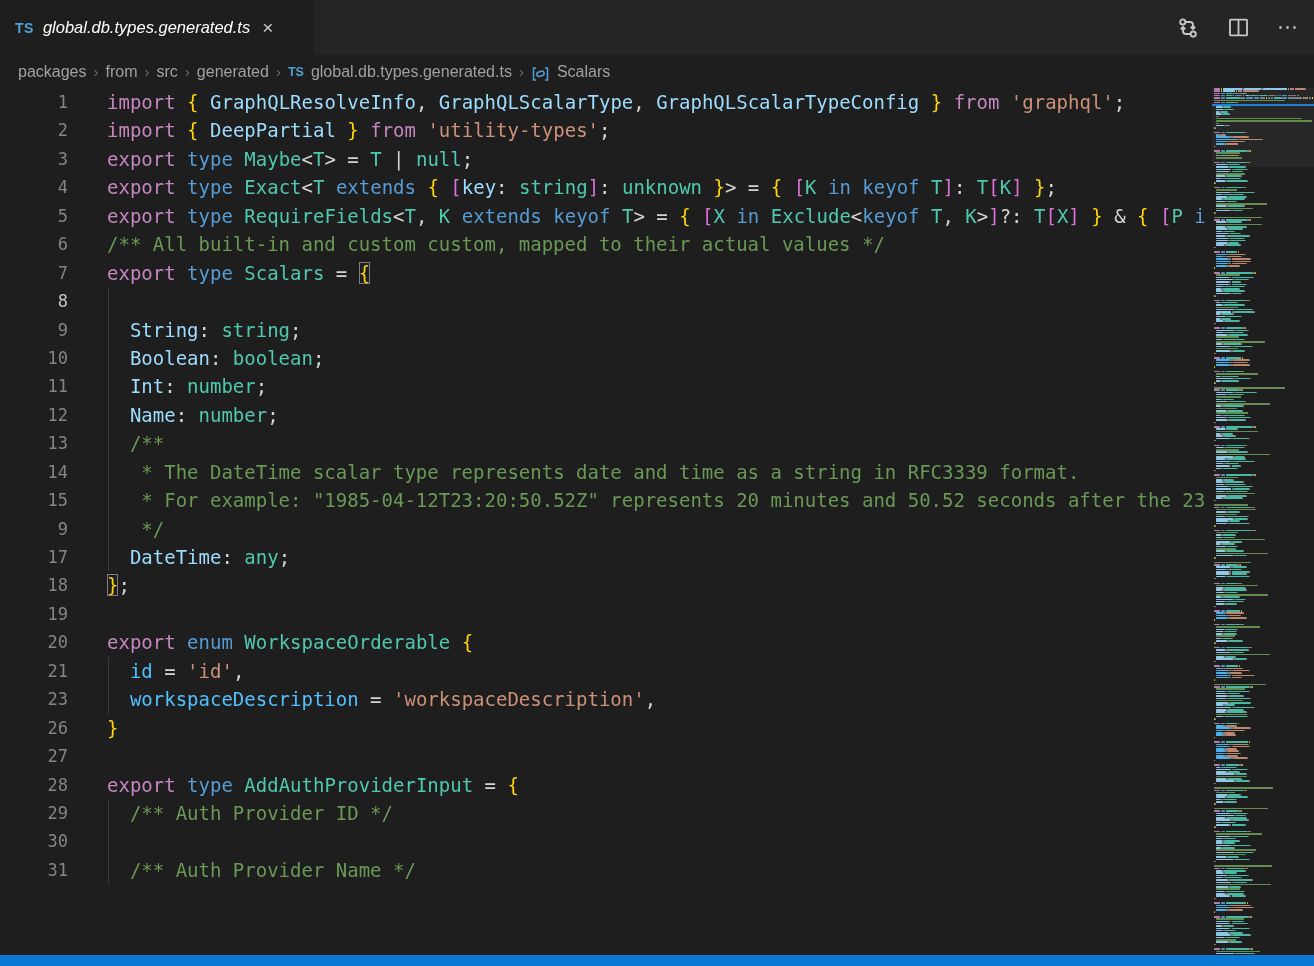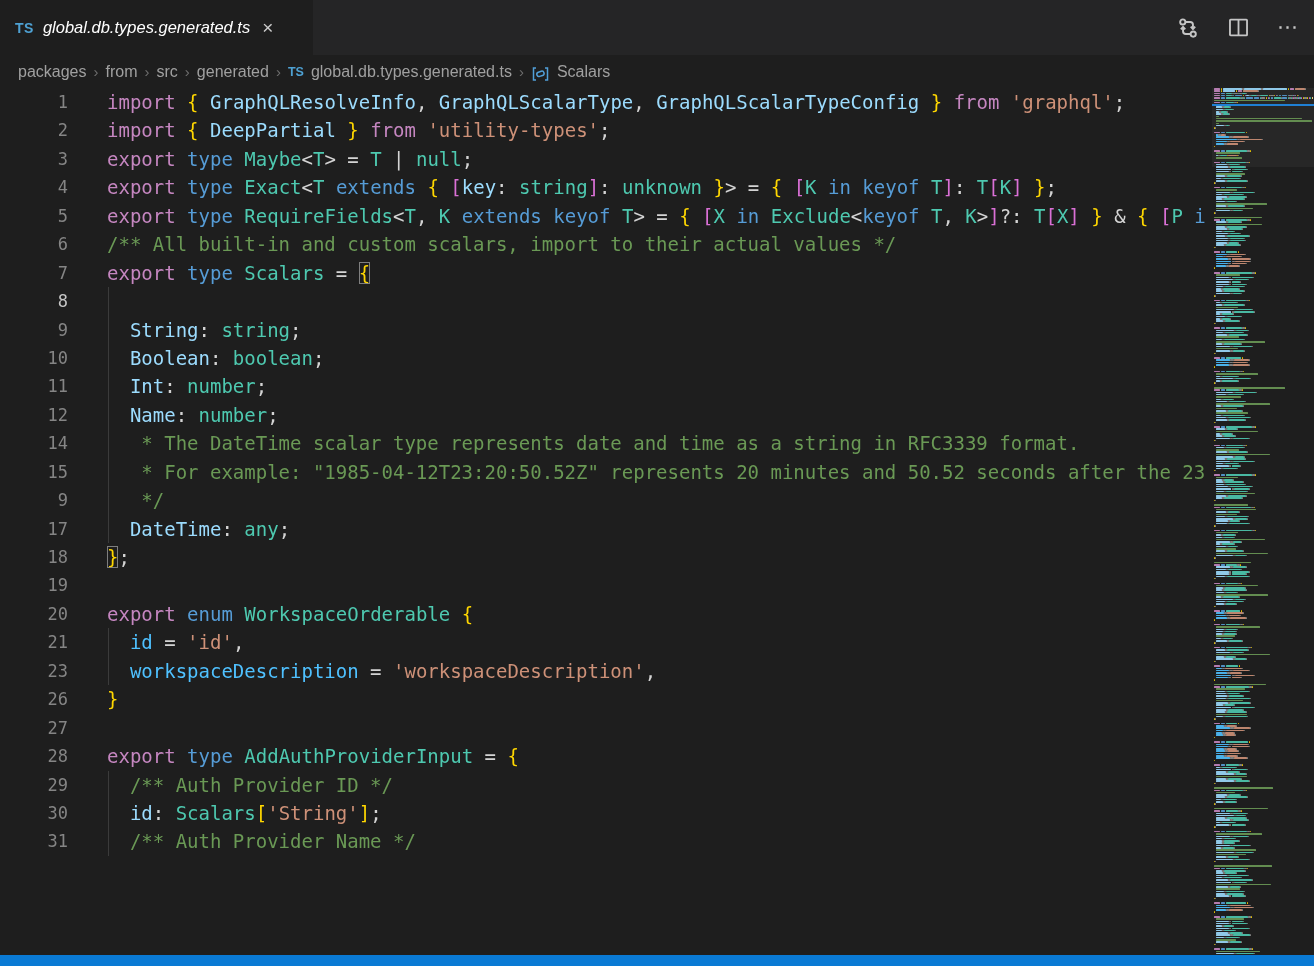--- a/index.html
+++ b/index.html
@@ -115,41 +115,42 @@
       </span>
       <span class="crumb">Scalars</span>
     </div>
 
   <div class="editor" id="code">
       <div class="line"><span class="ln">1</span><span class="ltext"><span class="tk-kw">import</span><span class="tk-pl"> </span><span class="tk-b1">{</span><span class="tk-pl"> </span><span class="tk-id">GraphQLResolveInfo</span><span class="tk-pl">, </span><span class="tk-id">GraphQLScalarType</span><span class="tk-pl">, </span><span class="tk-id">GraphQLScalarTypeConfig</span><span class="tk-pl"> </span><span class="tk-b1">}</span><span class="tk-pl"> </span><span class="tk-kw">from</span><span class="tk-pl"> </span><span class="tk-str">'graphql'</span><span class="tk-pl">;</span></span></div>
       <div class="line"><span class="ln">2</span><span class="ltext"><span class="tk-kw">import</span><span class="tk-pl"> </span><span class="tk-b1">{</span><span class="tk-pl"> </span><span class="tk-id">DeepPartial</span><span class="tk-pl"> </span><span class="tk-b1">}</span><span class="tk-pl"> </span><span class="tk-kw">from</span><span class="tk-pl"> </span><span class="tk-str">'utility-types'</span><span class="tk-pl">;</span></span></div>
       <div class="line"><span class="ln">3</span><span class="ltext"><span class="tk-kw">export</span><span class="tk-pl"> </span><span class="tk-st">type</span><span class="tk-pl"> </span><span class="tk-ty">Maybe</span><span class="tk-pl">&lt;</span><span class="tk-ty">T</span><span class="tk-pl">&gt; = </span><span class="tk-ty">T</span><span class="tk-pl"> | </span><span class="tk-ty">null</span><span class="tk-pl">;</span></span></div>
       <div class="line"><span class="ln">4</span><span class="ltext"><span class="tk-kw">export</span><span class="tk-pl"> </span><span class="tk-st">type</span><span class="tk-pl"> </span><span class="tk-ty">Exact</span><span class="tk-pl">&lt;</span><span class="tk-ty">T</span><span class="tk-pl"> </span><span class="tk-st">extends</span><span class="tk-pl"> </span><span class="tk-b1">{</span><span class="tk-pl"> </span><span class="tk-b2">[</span><span class="tk-id">key</span><span class="tk-pl">: </span><span class="tk-ty">string</span><span class="tk-b2">]</span><span class="tk-pl">: </span><span class="tk-ty">unknown</span><span class="tk-pl"> </span><span class="tk-b1">}</span><span class="tk-pl">&gt; = </span><span class="tk-b1">{</span><span class="tk-pl"> </span><span class="tk-b2">[</span><span class="tk-ty">K</span><span class="tk-pl"> </span><span class="tk-st">in</span><span class="tk-pl"> </span><span class="tk-st">keyof</span><span class="tk-pl"> </span><span class="tk-ty">T</span><span class="tk-b2">]</span><span class="tk-pl">: </span><span class="tk-ty">T</span><span class="tk-b2">[</span><span class="tk-ty">K</span><span class="tk-b2">]</span><span class="tk-pl"> </span><span class="tk-b1">}</span><span class="tk-pl">;</span></span></div>
       <div class="line"><span class="ln">5</span><span class="ltext"><span class="tk-kw">export</span><span class="tk-pl"> </span><span class="tk-st">type</span><span class="tk-pl"> </span><span class="tk-ty">RequireFields</span><span class="tk-pl">&lt;</span><span class="tk-ty">T</span><span class="tk-pl">, </span><span class="tk-ty">K</span><span class="tk-pl"> </span><span class="tk-st">extends</span><span class="tk-pl"> </span><span class="tk-st">keyof</span><span class="tk-pl"> </span><span class="tk-ty">T</span><span class="tk-pl">&gt; = </span><span class="tk-b1">{</span><span class="tk-pl"> </span><span class="tk-b2">[</span><span class="tk-ty">X</span><span class="tk-pl"> </span><span class="tk-st">in</span><span class="tk-pl"> </span><span class="tk-ty">Exclude</span><span class="tk-pl">&lt;</span><span class="tk-st">keyof</span><span class="tk-pl"> </span><span class="tk-ty">T</span><span class="tk-pl">, </span><span class="tk-ty">K</span><span class="tk-pl">&gt;</span><span class="tk-b2">]</span><span class="tk-pl">?: </span><span class="tk-ty">T</span><span class="tk-b2">[</span><span class="tk-ty">X</span><span class="tk-b2">]</span><span class="tk-pl"> </span><span class="tk-b1">}</span><span class="tk-pl"> &amp; </span><span class="tk-b1">{</span><span class="tk-pl"> </span><span class="tk-b2">[</span><span class="tk-ty">P</span><span class="tk-pl"> </span><span class="tk-st">in</span></span></div>
-      <div class="line"><span class="ln">6</span><span class="ltext"><span class="tk-cm">/** All built-in and custom scalars, import to their actual values */</span></span></div>
+      <div class="line"><span class="ln">6</span><span class="ltext"><span class="tk-cm">/** All built-in and custom custom, mapped to their actual values */</span></span></div>
       <div class="line"><span class="ln">7</span><span class="ltext"><span class="tk-kw">export</span><span class="tk-pl"> </span><span class="tk-st">type</span><span class="tk-pl"> </span><span class="tk-ty">Scalars</span><span class="tk-pl"> = </span><span class="tk-bx">{</span></span></div>
       <div class="line"><span class="guide"></span><span class="ln active">8</span></div>
       <div class="line"><span class="guide"></span><span class="ln">9</span><span class="ltext"><span class="tk-pl">  </span><span class="tk-id">String</span><span class="tk-pl">: </span><span class="tk-ty">string</span><span class="tk-pl">;</span></span></div>
       <div class="line"><span class="guide"></span><span class="ln">10</span><span class="ltext"><span class="tk-pl">  </span><span class="tk-id">Boolean</span><span class="tk-pl">: </span><span class="tk-ty">boolean</span><span class="tk-pl">;</span></span></div>
       <div class="line"><span class="guide"></span><span class="ln">11</span><span class="ltext"><span class="tk-pl">  </span><span class="tk-id">Int</span><span class="tk-pl">: </span><span class="tk-ty">number</span><span class="tk-pl">;</span></span></div>
       <div class="line"><span class="guide"></span><span class="ln">12</span><span class="ltext"><span class="tk-pl">  </span><span class="tk-id">Name</span><span class="tk-pl">: </span><span class="tk-ty">number</span><span class="tk-pl">;</span></span></div>
+      <div class="line"><span class="guide"></span><span class="ln">13</span><span class="ltext"><span class="tk-pl">  </span><span class="tk-cm">/**</span></span></div>
       <div class="line"><span class="guide"></span><span class="ln">14</span><span class="ltext"><span class="tk-pl">  </span><span class="tk-cm"> * The DateTime scalar type represents date and time as a string in RFC3339 format.</span></span></div>
       <div class="line"><span class="guide"></span><span class="ln">15</span><span class="ltext"><span class="tk-pl">  </span><span class="tk-cm"> * For example: "1985-04-12T23:20:50.52Z" represents 20 minutes and 50.52 seconds after the 23rd hour of April 12th, 1985 in UTC.</span></span></div>
       <div class="line"><span class="guide"></span><span class="ln">9</span><span class="ltext"><span class="tk-pl">  </span><span class="tk-cm"> */</span></span></div>
       <div class="line"><span class="guide"></span><span class="ln">17</span><span class="ltext"><span class="tk-pl">  </span><span class="tk-id">DateTime</span><span class="tk-pl">: </span><span class="tk-ty">any</span><span class="tk-pl">;</span></span></div>
       <div class="line"><span class="ln">18</span><span class="ltext"><span class="tk-bx">}</span><span class="tk-pl">;</span></span></div>
       <div class="line"><span class="ln">19</span><span class="ltext"></span></div>
       <div class="line"><span class="ln">20</span><span class="ltext"><span class="tk-kw">export</span><span class="tk-pl"> </span><span class="tk-st">enum</span><span class="tk-pl"> </span><span class="tk-ty">WorkspaceOrderable</span><span class="tk-pl"> </span><span class="tk-b1">{</span></span></div>
       <div class="line"><span class="guide"></span><span class="ln">21</span><span class="ltext"><span class="tk-pl">  </span><span class="tk-en">id</span><span class="tk-pl"> = </span><span class="tk-str">'id'</span><span class="tk-pl">,</span></span></div>
       <div class="line"><span class="guide"></span><span class="ln">23</span><span class="ltext"><span class="tk-pl">  </span><span class="tk-en">workspaceDescription</span><span class="tk-pl"> = </span><span class="tk-str">'workspaceDescription'</span><span class="tk-pl">,</span></span></div>
       <div class="line"><span class="ln">26</span><span class="ltext"><span class="tk-b1">}</span></span></div>
       <div class="line"><span class="ln">27</span><span class="ltext"></span></div>
       <div class="line"><span class="ln">28</span><span class="ltext"><span class="tk-kw">export</span><span class="tk-pl"> </span><span class="tk-st">type</span><span class="tk-pl"> </span><span class="tk-ty">AddAuthProviderInput</span><span class="tk-pl"> = </span><span class="tk-b1">{</span></span></div>
       <div class="line"><span class="guide"></span><span class="ln">29</span><span class="ltext"><span class="tk-pl">  </span><span class="tk-cm">/** Auth Provider ID */</span></span></div>
-      <div class="line"><span class="guide"></span><span class="ln">30</span><span class="ltext"><span class="tk-pl">  </span><span class="tk-id">id</span><span class="tk-pl">: </span><span class="tk-ty">Scalars</span><span class="tk-b1">[</span><span class="tk-str">'String'</span><span class="tk-b1">]</span><span class="tk-pl">;</span></span></div>
+      <div class="line"><span class="guide"></span><span class="ln">30</span></div>
       <div class="line"><span class="guide"></span><span class="ln">31</span><span class="ltext"><span class="tk-pl">  </span><span class="tk-cm">/** Auth Provider Name */</span></span></div>
     </div>
 
   <div class="minimap" id="minimap">
     <div class="minimap-slider"></div>
     <div id="minimap-rows">
         <div class="mm-row" style="top: 0px; left: 2px; width: 6.18px; background: rgb(197, 134, 192); opacity: 0.9;"></div>
         <div class="mm-row" style="top: 0px; left: 9.21px; width: 1.03px; background: rgb(255, 215, 0); opacity: 0.9;"></div>
         <div class="mm-row" style="top: 0px; left: 11.27px; width: 18.54px; background: rgb(156, 220, 254); opacity: 0.9;"></div>
         <div class="mm-row" style="top: 0px; left: 29.81px; width: 2.06px; background: rgb(212, 212, 212); opacity: 0.55;"></div>

